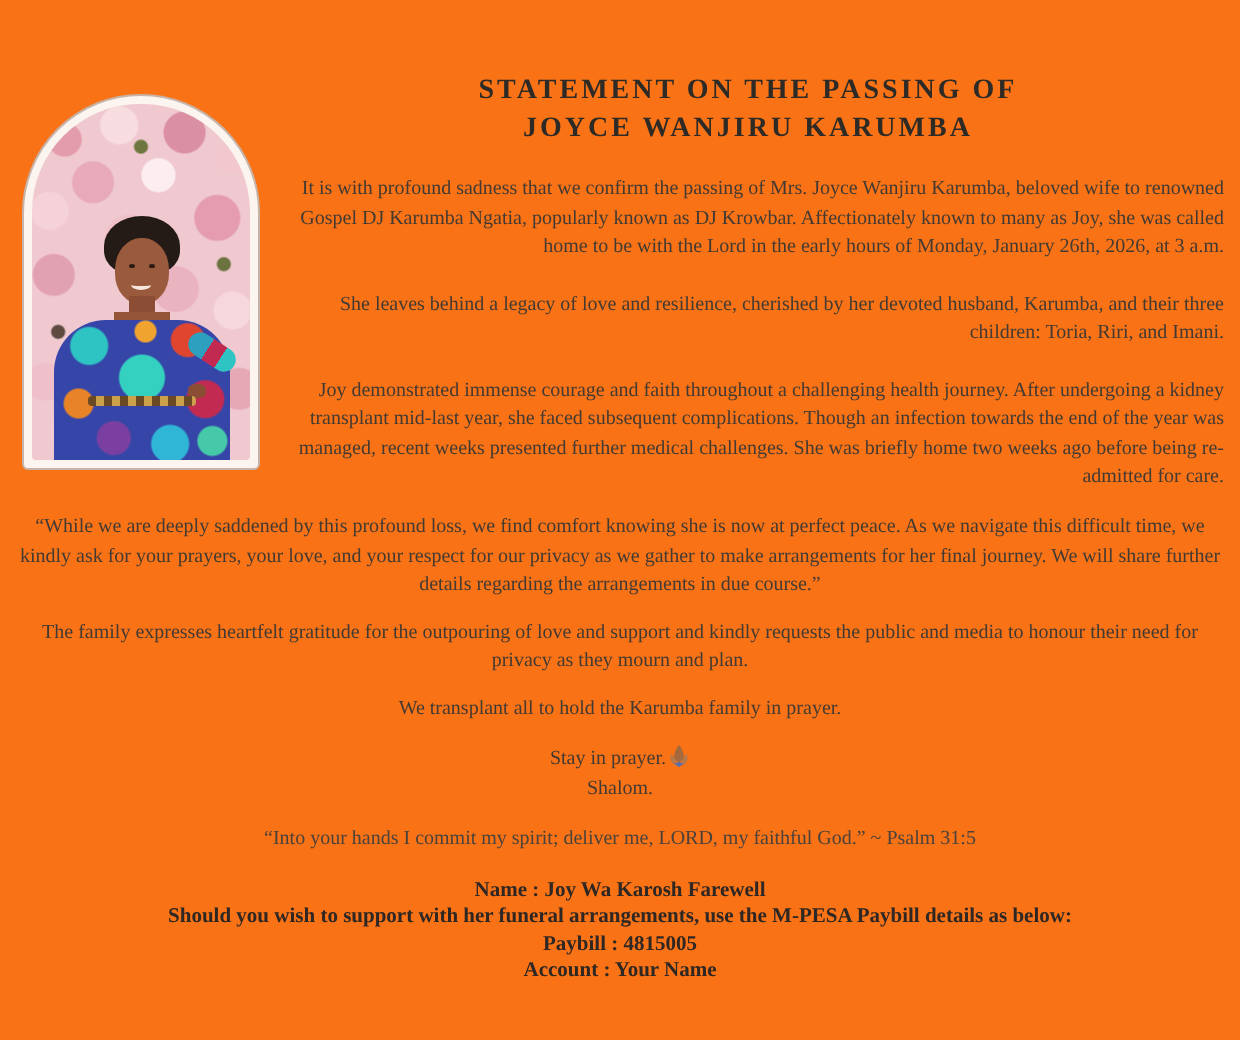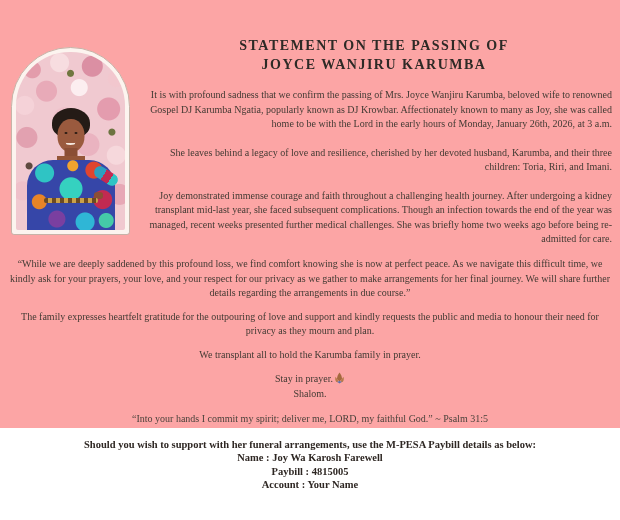--- a/index.html
+++ b/index.html
@@ -1,20 +1,20 @@
 <!DOCTYPE html>
 <html><head>
 <meta charset="utf-8">
 <style>
   * { margin:0; padding:0; box-sizing:border-box; }
   html,body { width:620px; height:520px; overflow:hidden; }
   .page {
     position:relative;
-    width:620px; height:428px;
-    background:#fca5a5;
+    width:620px; height:520px;
+    background:#f97316;
     font-family:"Liberation Serif","DejaVu Serif",serif;
     color:#423a33;
   }
 
   
   .photo-frame {
     position:absolute; left:11px; top:47px;
     width:119px; height:188px;
     background:#fcf4ef;
     border:1px solid #c7b3a8;
@@ -172,20 +172,20 @@
         <path d="M5.5 0.4 C4 2.4 3 4.5 3 7 L5.5 9.6 L8 7 C8 4.5 7 2.4 5.5 0.4 Z" fill="#a4693e"></path>
         <path d="M3.2 9.8 L5.5 11.6 L7.8 9.8 L5.5 9 Z" fill="#5a6fae"></path>
       </svg>
     </div>
 
     <div class="shalom">Shalom.</div>
 
     <div class="scripture">“Into your hands I commit my spirit; deliver me, LORD, my faithful God.” ~ Psalm 31:5</div>
 
     <div class="support">
+      <div>Name : Joy Wa Karosh Farewell</div>
       <div>Should you wish to support with her funeral arrangements, use the M-PESA Paybill details as below:</div>
-      <div>Name : Joy Wa Karosh Farewell</div>
       <div>Paybill : 4815005</div>
       <div>Account : Your Name</div>
     </div>
   </div>
 
 </div>
 
 </body></html>

